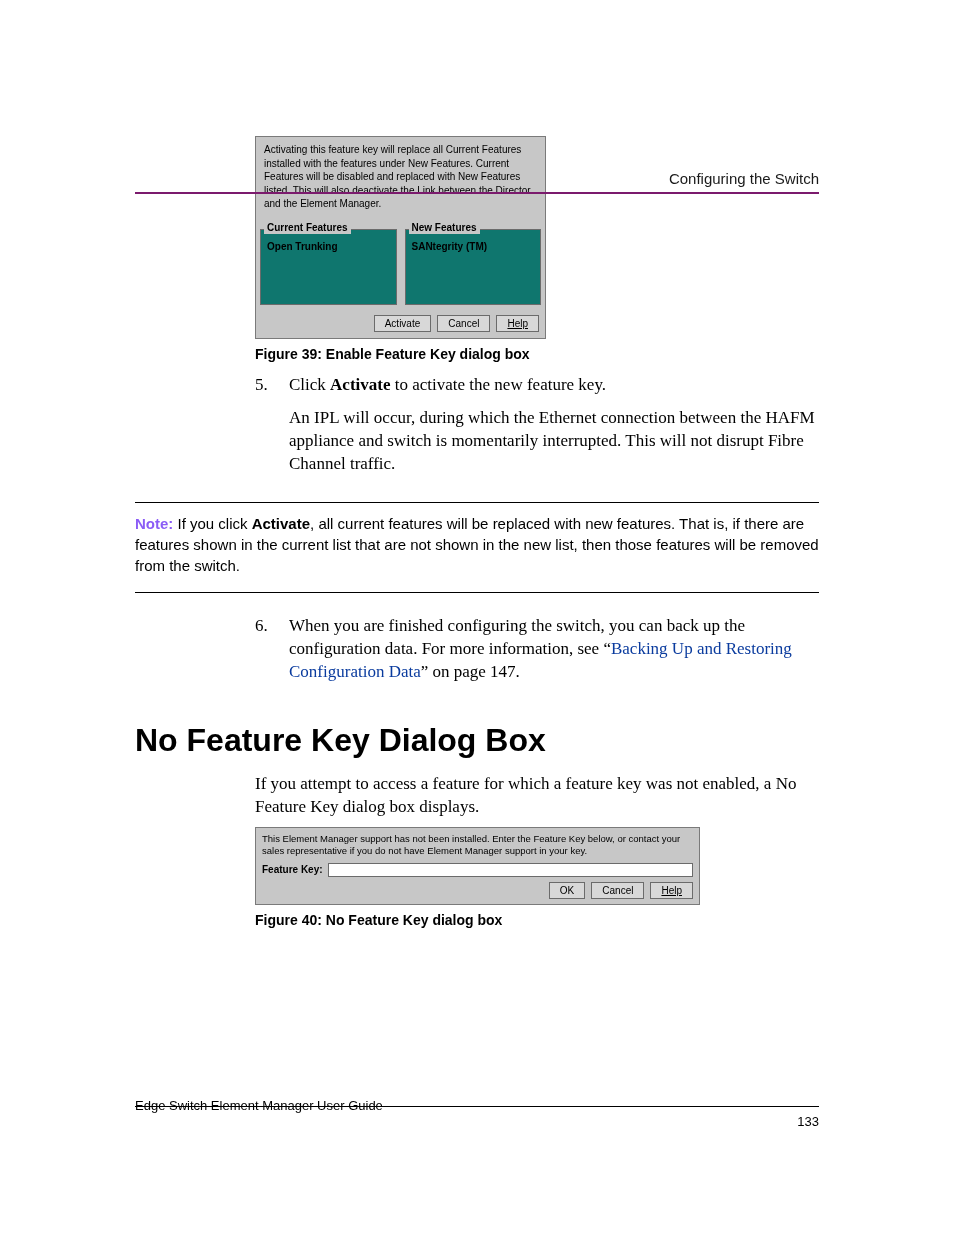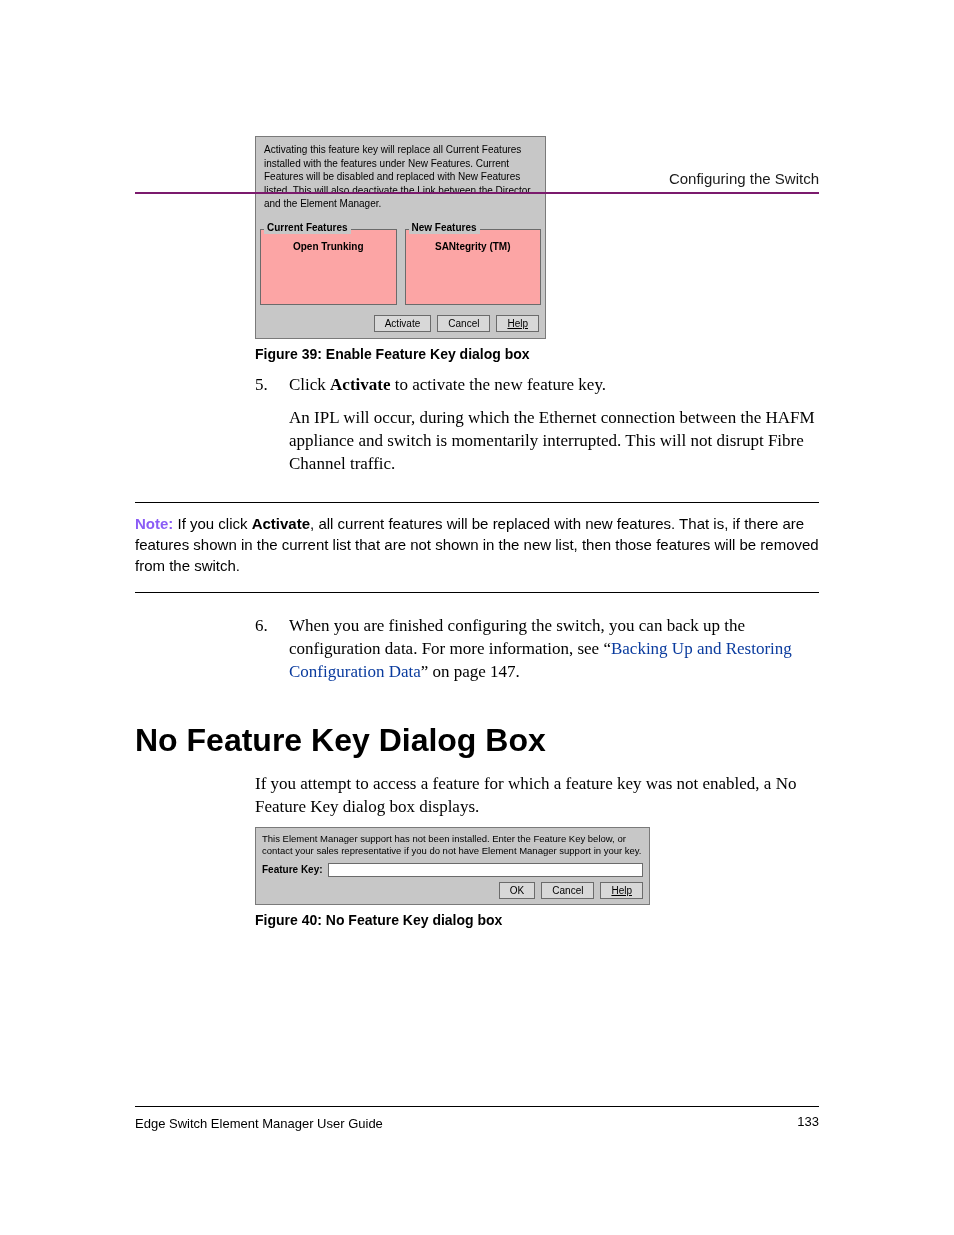--- a/index.html
+++ b/index.html
@@ -68,27 +68,26 @@
     font-weight: bold;
     margin: 2px 0 2px 4px;
     position: relative;
     display: inline-block;
     background: #c7c7c7;
     padding: 0 3px;
     z-index: 2;
   }
   .d1-col .box {
     border: 1px solid #6b6b6b;
-    background: #fca5a5;
+    background: #0f766e;
     height: 60px;
     margin-top: -7px;
     padding: 10px 6px 4px 6px;
     font-weight: bold;
     font-size: 10px;
-    text-align: center;
   }
   .btnrow {
     display: flex;
     justify-content: flex-end;
     padding: 6px 6px 6px 6px;
     gap: 6px;
   }
   .winbtn {
     background: #d8d8d8;
     border: 1px solid #6b6b6b;
@@ -135,21 +134,21 @@
   .xref {
     color: #0a3b9e;
   }
   h2.section {
     font-family: "Helvetica Neue", Arial, sans-serif;
     font-weight: bold;
     font-size: 32px;
     margin: 26px 0 10px -120px;
   }
   .dialog2 {
-    width: 395px;
+    width: 445px;
     margin-top: 8px;
     margin-bottom: 6px;
     padding: 5px 6px 5px 6px;
   }
   .dialog2 .msg {
     font-size: 9.5px;
     line-height: 1.35;
     margin-bottom: 5px;
   }
   .dialog2 .krow {
@@ -174,21 +173,21 @@
     position: absolute;
     left: 135px;
     right: 135px;
     bottom: 128px;
     height: 1px;
     background: #000;
   }
   .footer-left {
     position: absolute;
     left: 135px;
-    bottom: 104px;
+    bottom: 122px;
     font-family: "Helvetica Neue", Arial, sans-serif;
     font-size: 13px;
   }
   .footer-right {
     position: absolute;
     right: 135px;
     bottom: 106px;
     font-family: "Helvetica Neue", Arial, sans-serif;
     font-size: 13px;
   }

